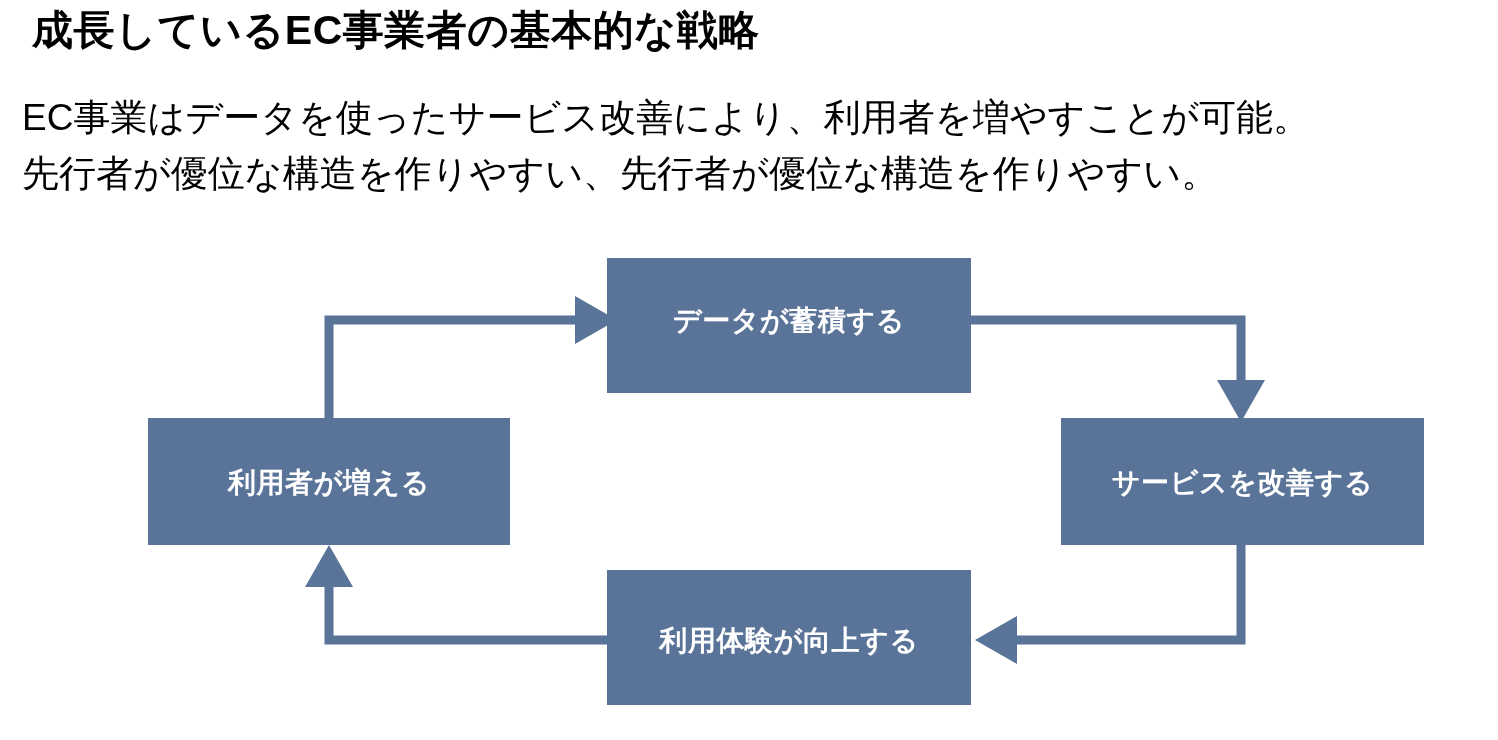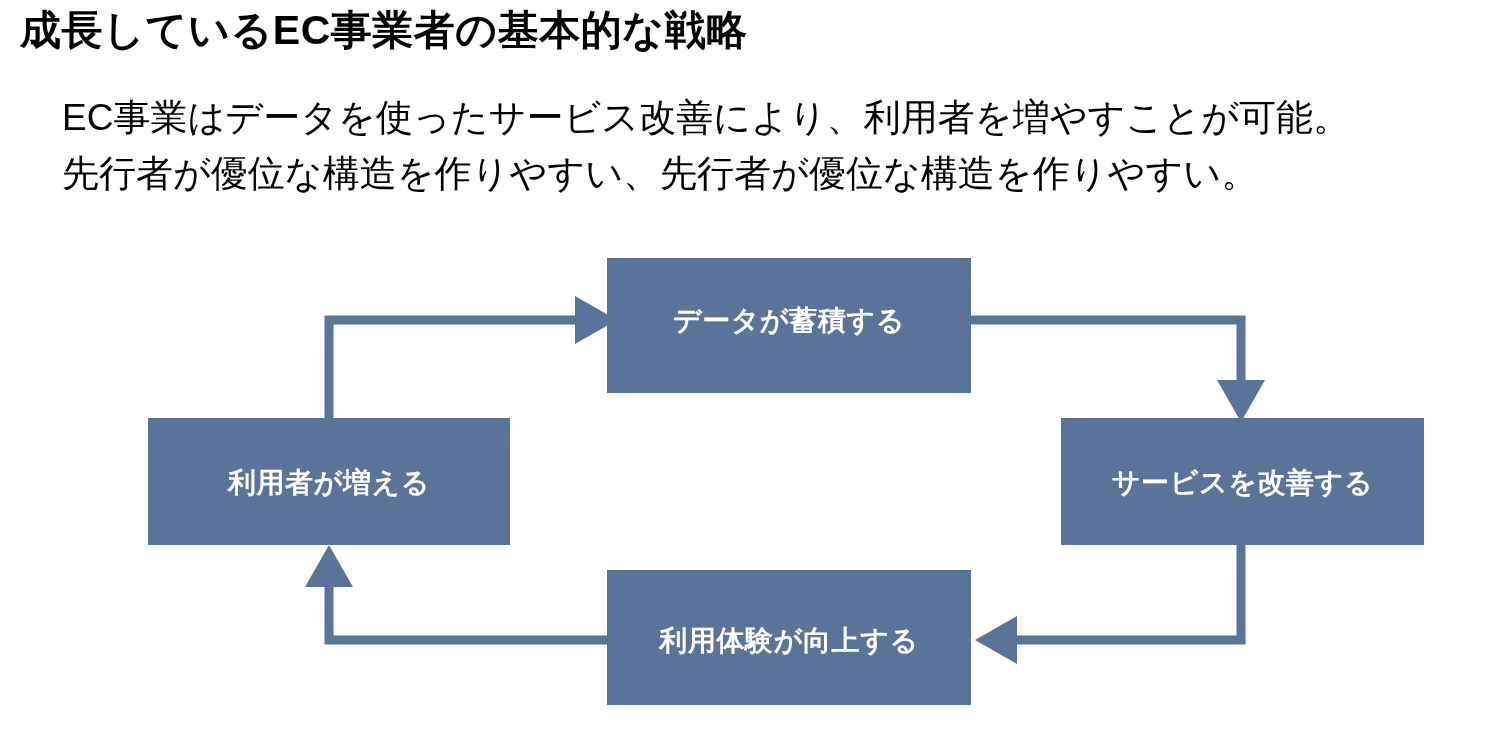--- a/index.html
+++ b/index.html
@@ -17,40 +17,40 @@
     position: relative;
   }
   .slide {
     position: relative;
     width: 1498px;
     height: 740px;
     background: #ffffff;
   }
   .title {
     position: absolute;
-    left: 20px;
+    left: 32px;
     top: 6px;
     font-size: 41px;
     font-weight: 700;
     letter-spacing: 0.5px;
     line-height: 1.18;
     white-space: nowrap;
     color: #000000;
   }
   .subtitle {
     position: absolute;
     left: 22px;
     top: 90px;
     font-size: 37px;
     font-weight: 400;
     line-height: 1.52;
     color: #000000;
     white-space: nowrap;
   }
-  .subtitle .line { display: block; margin-left: 40px; }
+  .subtitle .line { display: block; }
   .diagram {
     position: absolute;
     left: 9px;
     top: 230px;
     width: 1498px;
     height: 500px;
   }
   .diagram svg {
     display: block;
   }

